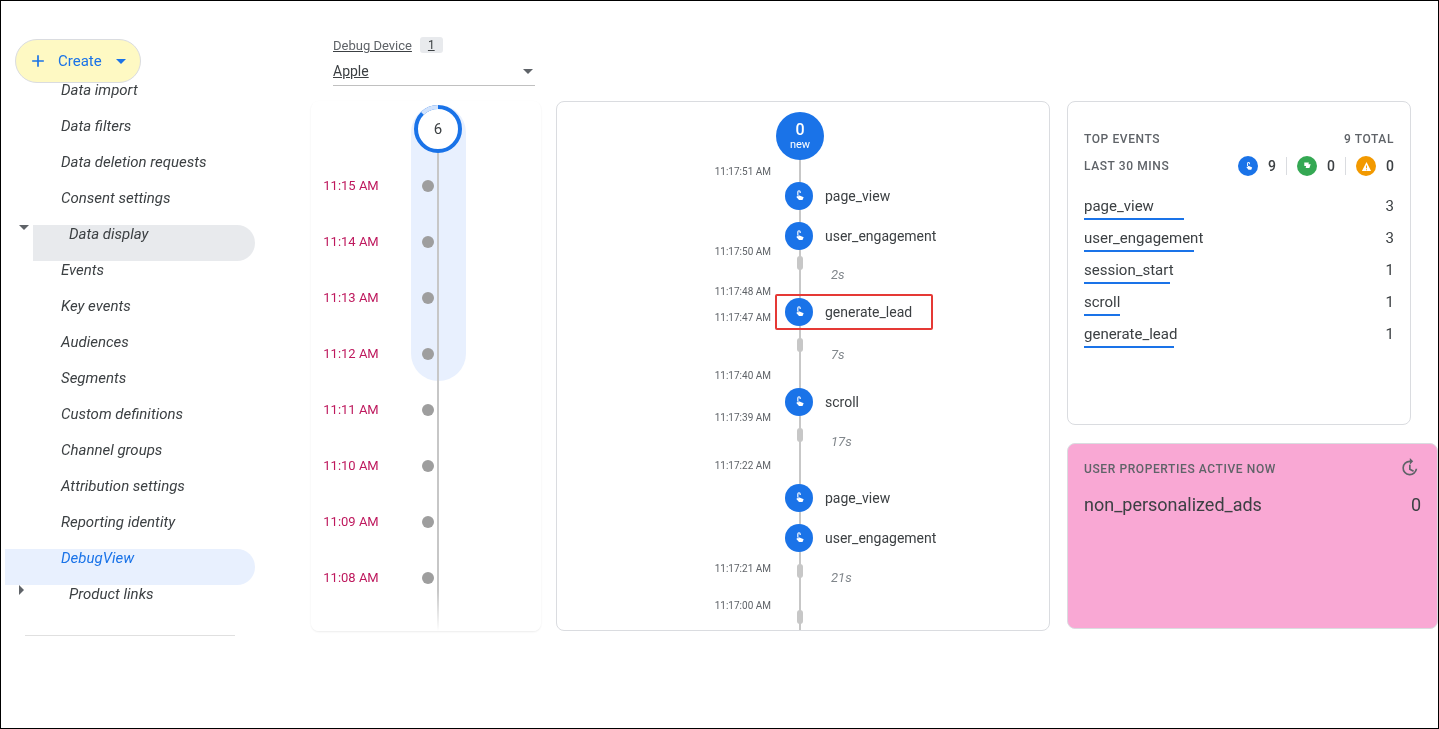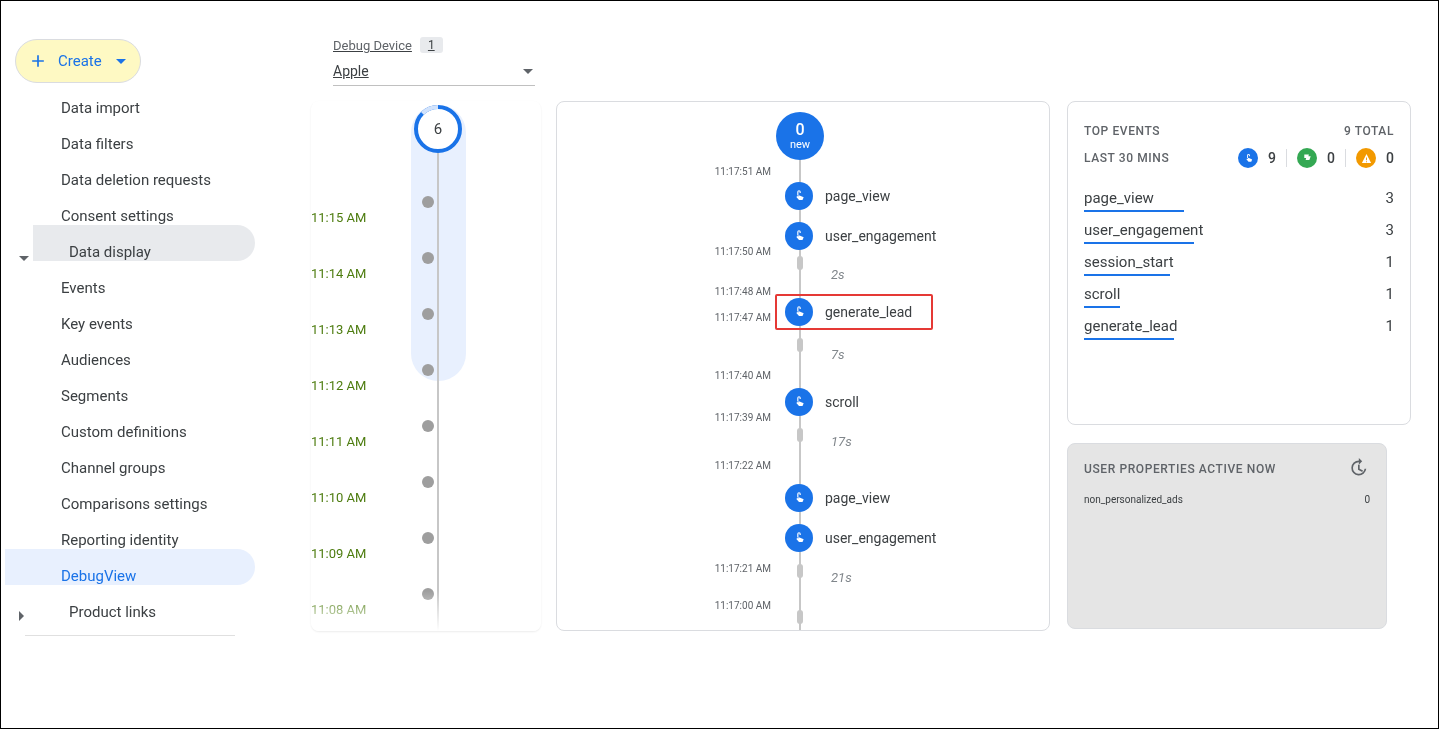--- a/index.html
+++ b/index.html
@@ -29,22 +29,22 @@
     color: #1a73e8;
     font-size: 15px;
     cursor: pointer;
     margin-top: 24px;
   }
   .plus { width: 24px; height: 24px; display:flex;align-items:center;justify-content:center; }
   .caret-down { margin-left: 6px; width:0;height:0;border-left:5px solid transparent;border-right:5px solid transparent;border-top:5px solid #1a73e8; }
   
   .sidebar { position:absolute; top:80px; left:4px; width:250px; }
   .nav-item {
-    height: 36px; display:flex; align-items:flex-end; font-size:15px; color:#3c4043;
-    border-radius: 0 18px 18px 0; padding-left: 56px; cursor:pointer;
+    height: 36px; display:flex; align-items:flex-start; font-size:15px; color:#3c4043;
+    border-radius: 0 18px 18px 0; padding-left: 56px; cursor:pointer;font-style:italic;
   }
   .nav-item.group { padding-left: 36px; font-weight:400; }
   .nav-item.group .chev { position:absolute; left:14px; width:0;height:0; }
   .nav-item.expanded { background:#e8eaed; font-weight:400;}
   .nav-item.active-blue { background:#e8f0fe; color:#1a73e8; }
   .chev-right { border-top:5px solid transparent;border-bottom:5px solid transparent;border-left:5px solid #5f6368;}
   .chev-down { border-left:5px solid transparent;border-right:5px solid transparent;border-top:5px solid #5f6368;}
   .nav-wrap { position:relative;padding-left:28px;}
   .sep { border-top:1px solid #e0e0e0; margin: 14px 20px 0 20px; }
 
@@ -62,55 +62,55 @@
   .minute-circle {
     position:absolute; top:4px; left:103px; width:48px;height:48px;border-radius:50%;
     background:#fff; border:4px solid #1a73e8; display:flex;align-items:center;justify-content:center;
     font-size:15px; color:#3c4043;
   }
   .minute-circle::before {
     content:""; position:absolute; inset:-4px; border-radius:50%;
     border:4px solid #d2e3fc; clip-path: polygon(50% 50%, 0 0, 50% 0);
   }
   .minute-row { position:absolute; left:0; width:100%; display:flex; align-items:center;}
-  .minute-time { width:96px; text-align:left; font-size:13px; color:#4d7c0f; padding-right:16px;margin-top:32px;}
+  .minute-time { width:96px; text-align:center; font-size:13px; color:#be185d; padding-right:16px;}
   .minute-dot { width:12px;height:12px;border-radius:50%; background:#9e9e9e; margin-left:15px;}
   .minute-fade { position:absolute; bottom:0; left:0; right:0; height:40px; background:linear-gradient(to bottom, rgba(255,255,255,0), #fff);}
 
   
   .stream-card { position:absolute; top:100px; left:555px; width:494px; height:530px; border:1px solid #dadce0; border-radius:8px; background:#fff; overflow:hidden;}
   .stream-line { position:absolute; left:242px; top:48px; width:2px; height:600px; background:#c7c7c7;}
   .stream-head {
     position:absolute; top:10px; left:219px; width:48px; height:48px; border-radius:50%;
     background:#1a73e8; color:#fff; display:flex; flex-direction:column; align-items:center; justify-content:center; font-size:14px; line-height:1;
   }
   .stream-head .num { font-size:16px; font-weight:500;}
   .stream-head .sub { font-size:11px; margin-top:1px;}
   .s-time { position:absolute; left:0; width:214px; text-align:right; font-size:10px; color:#5f6368; }
   .s-event { position:absolute; left:228px; display:flex; align-items:center; gap:12px; font-size:14px; color:#3c4043;}
   .s-icon { width:28px;height:28px;border-radius:50%; background:#1a73e8; display:flex;align-items:center;justify-content:center;}
   .s-tick { position:absolute; left:240px; width:6px; height:14px; border-radius:3px; background:#c7c7c7;}
   .s-gap { position:absolute; left:274px; font-size:13px; color:#80868b; font-style:italic;}
   .hl-box { position:absolute; border:2px solid #e53935; border-radius:2px;}
 
   
-  .top-events { position:absolute; top:100px; left:1066px; width:344px; height:324px; border:1px solid #dadce0; border-radius:8px; background:#fff; padding:22px 16px;}
+  .top-events { position:absolute; top:100px; left:1066px; width:344px; height:324px; border:1px solid #dadce0; border-radius:8px; background:#fff; padding:30px 16px;}
   .te-row1 { display:flex; justify-content:space-between; font-size:12px; letter-spacing:0.6px; color:#5f6368; font-weight:500;}
   .te-row2 { display:flex; justify-content:space-between; align-items:center; margin-top:10px; font-size:12px; letter-spacing:0.6px; color:#5f6368; font-weight:500;}
   .counters { display:flex; gap:10px; align-items:center; font-size:14px; color:#3c4043; letter-spacing:0;}
   .pill { width:20px;height:20px;border-radius:50%; display:flex;align-items:center;justify-content:center;}
   .pill.blue{background:#1a73e8;} .pill.green{background:#34a853;} .pill.orange{background:#f29900;}
   .divider-v { width:1px; height:18px; background:#dadce0;}
   .te-list { margin-top:14px; }
   .te-item { display:flex; justify-content:space-between; font-size:15px; color:#3c4043; padding:7px 0; position:relative;}
   .te-underline { position:absolute; bottom:2px; left:0; height:2px; background:#1a73e8;}
 
-  .user-props { position:absolute; top:442px; left:1066px; width:320px; height:186px; border:1px solid #dadce0; border-radius:8px; background:#e5e5e5; padding:14px 16px;}
+  .user-props { position:absolute; top:442px; left:1066px; width:371px; height:186px; border:1px solid #dadce0; border-radius:8px; background:#f9a8d4; padding:14px 16px;}
   .up-hdr { display:flex; justify-content:space-between; align-items:center; font-size:12px; letter-spacing:0.6px; color:#5f6368; font-weight:500;}
-  .up-item { display:flex; justify-content:space-between; font-size:10px; color:#3c4043; margin-top:14px;}
+  .up-item { display:flex; justify-content:space-between; font-size:18px; color:#3c4043; margin-top:14px;}
   .hist-icon { width:22px;height:22px; color:#5f6368;}
 </style>
 </head>
 <body>
 
 <div class="create-btn">
   <span class="plus">
     <svg width="20" height="20" viewBox="0 0 24 24">
         <path fill="#1a73e8" d="M19 13h-6v6h-2v-6H5v-2h6V5h2v6h6z"></path>
       </svg>
@@ -151,21 +151,21 @@
   <div class="nav-item">
       <span>Segments</span>
     </div>
   <div class="nav-item">
       <span>Custom definitions</span>
     </div>
   <div class="nav-item">
       <span>Channel groups</span>
     </div>
   <div class="nav-item">
-      <span>Comparisons settings</span>
+      <span>Attribution settings</span>
     </div>
   <div class="nav-item">
       <span>Reporting identity</span>
     </div>
   <div class="nav-item active-blue">
       <span>DebugView</span>
     </div>
 
   <div class="nav-wrap">
     <div class="nav-item group">

